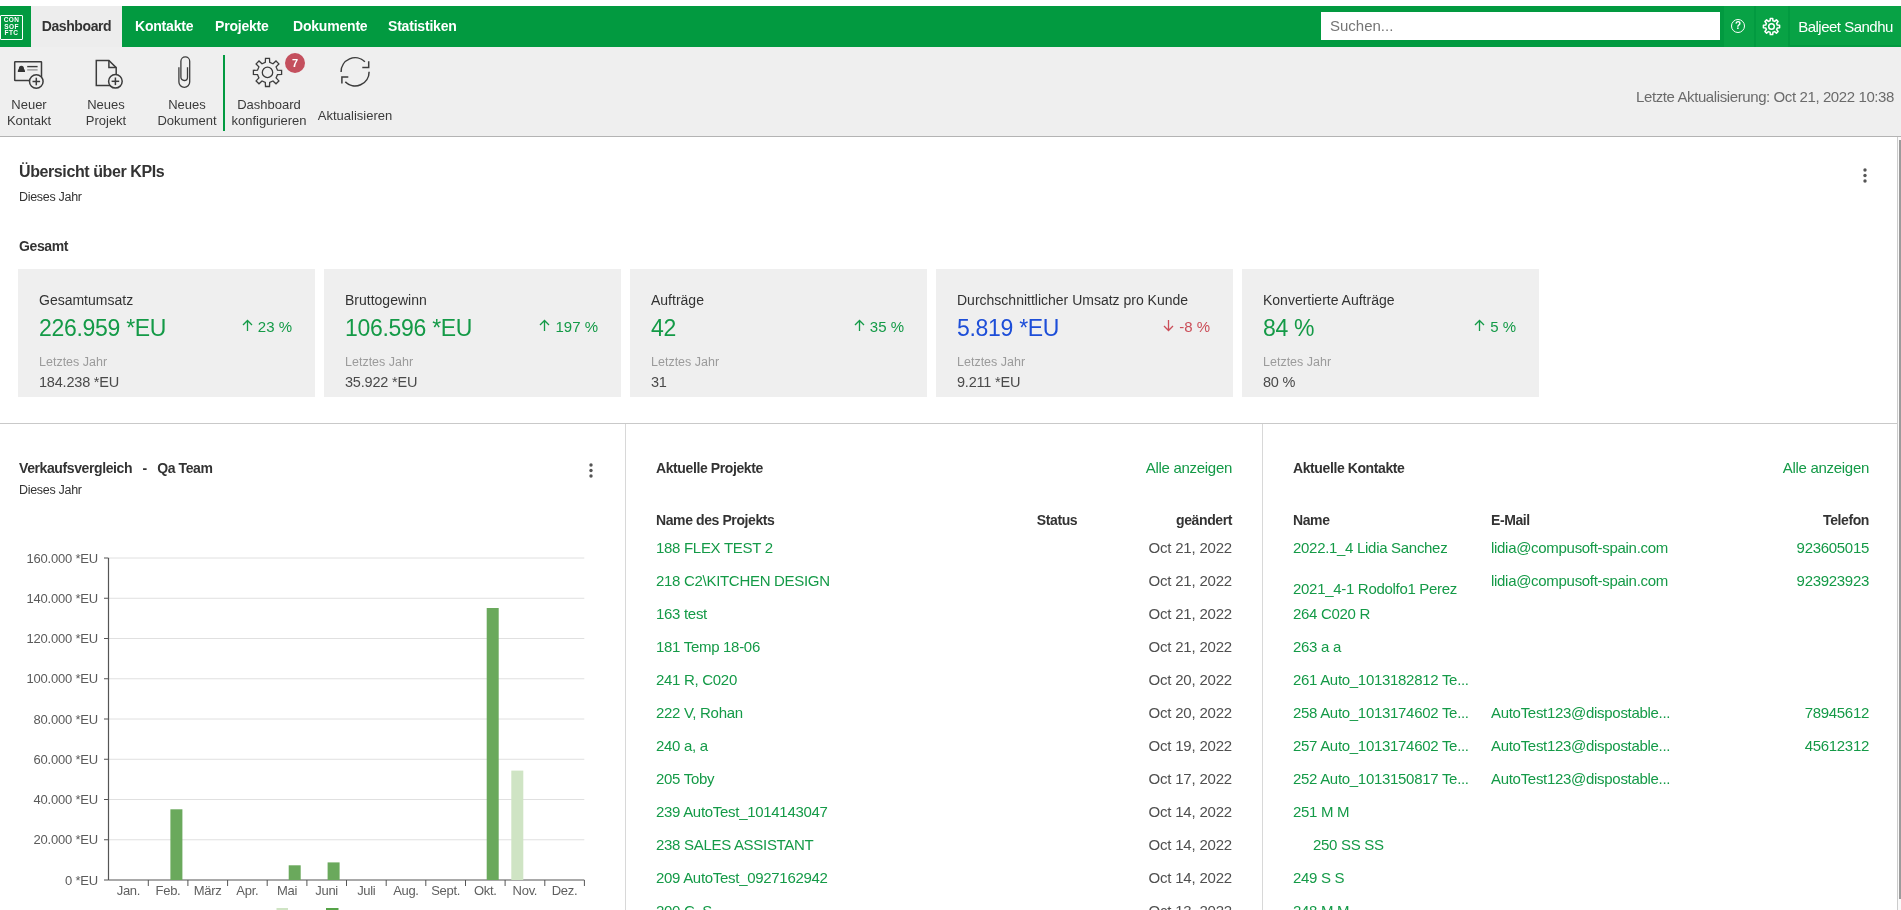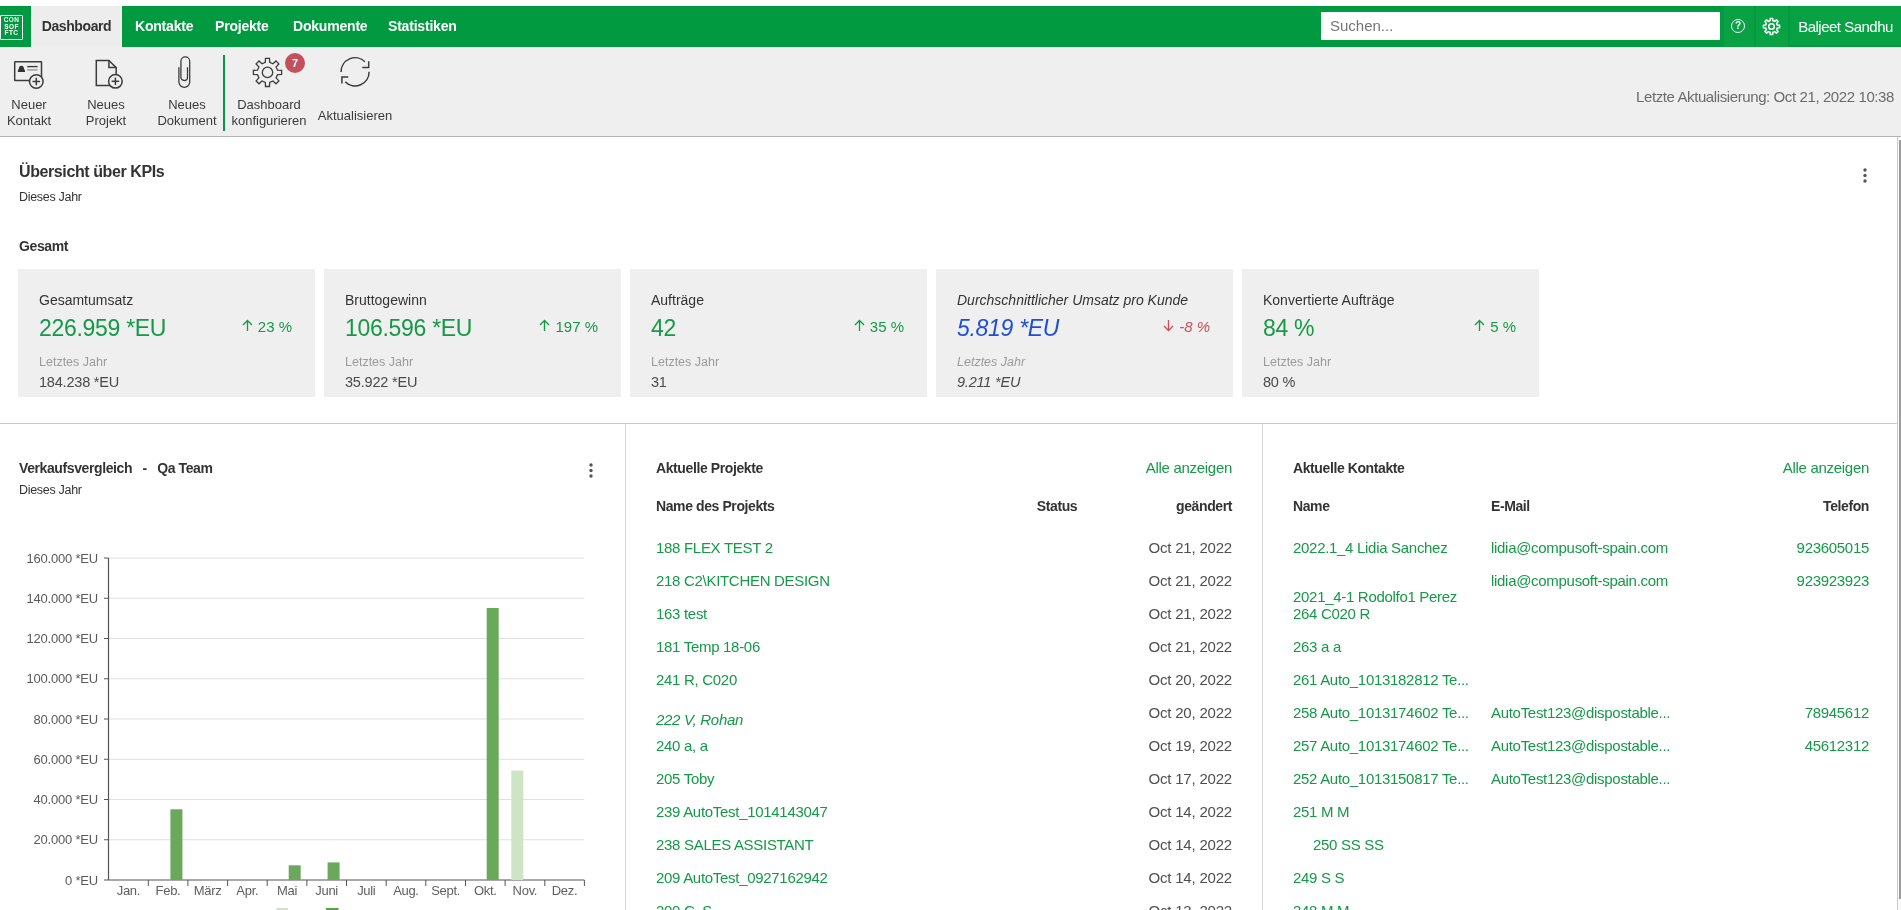--- a/index.html
+++ b/index.html
@@ -110,21 +110,21 @@
   </div>
   <div class="abs card" style="left:630px;">
     <div class="ct">Aufträge</div>
     <div class="cv green">42</div>
     <div class="cp green"><svg width="13" height="13" viewBox="0 0 13 13" fill="none" stroke="#149a47" stroke-width="1.3">
           <path d="M6.5 12 V1.5 M2 6 L6.5 1.5 L11 6"></path>
         </svg> 35 %</div>
     <div class="cl">Letztes Jahr</div>
     <div class="cb">31</div>
   </div>
-  <div class="abs card" style="left:936px;font-style:italic;">
+  <div class="abs card" style="left:936px;">
     <div class="ct">Durchschnittlicher Umsatz pro Kunde</div>
     <div class="cv" style="color:#1d4ed8;">5.819 *EU</div>
     <div class="cp" style="color:#cb4e59;"><svg width="13" height="13" viewBox="0 0 13 13" fill="none" stroke="#cb4e59" stroke-width="1.3">
           <path d="M6.5 1 V11.5 M2 7 L6.5 11.5 L11 7"></path>
         </svg> -8 %</div>
     <div class="cl">Letztes Jahr</div>
     <div class="cb">9.211 *EU</div>
   </div>
   <div class="abs card" style="left:1242px;">
     <div class="ct">Konvertierte Aufträge</div>
@@ -227,34 +227,34 @@
     <rect x="326" y="484" width="12.5" height="2" fill="#55a347"></rect>
   </svg>
 </div>
 
 <div class="abs" id="projcol" style="left:626px;top:424px;width:637px;height:486px;background:#fff;border-right:1px solid #d8d8d8;">
   <div class="abs" style="left:30px;top:36px;font-size:14px;font-weight:700;color:#333;letter-spacing:-0.4px;">Aktuelle Projekte</div>
   <div class="abs green" style="right:30px;top:35px;font-size:15px;letter-spacing:-0.3px;">Alle anzeigen</div>
   <div class="abs hdr" style="left:30px;">Name des Projekts</div>
   <div class="abs hdr" style="left:386px;width:90px;text-align:center;">Status</div>
   <div class="abs hdr" style="right:30px;">geändert</div>
-  <style>.hdr{top:74px;font-size:14px;font-weight:700;color:#333;letter-spacing:-0.4px;}
+  <style>.hdr{top:88px;font-size:14px;font-weight:700;color:#333;letter-spacing:-0.4px;}
   .prow{position:absolute;left:30px;font-size:15px;color:#149a47;letter-spacing:-0.3px;}
   .pdate{position:absolute;right:30px;font-size:15px;color:#4f4f4f;letter-spacing:-0.2px;}</style>
   <div class="prow" style="top:115px;">188 FLEX TEST 2</div>
     <div class="pdate" style="top:115px;">Oct 21, 2022</div>
   <div class="prow" style="top:148px;">218 C2\KITCHEN DESIGN</div>
     <div class="pdate" style="top:148px;">Oct 21, 2022</div>
   <div class="prow" style="top:181px;">163 test</div>
     <div class="pdate" style="top:181px;">Oct 21, 2022</div>
   <div class="prow" style="top:214px;">181 Temp 18-06</div>
     <div class="pdate" style="top:214px;">Oct 21, 2022</div>
   <div class="prow" style="top:247px;">241 R, C020</div>
     <div class="pdate" style="top:247px;">Oct 20, 2022</div>
-  <div class="prow" style="top:287px;font-style:italic;">222 V, Rohan</div>
+  <div class="prow" style="top:280px;">222 V, Rohan</div>
     <div class="pdate" style="top:280px;">Oct 20, 2022</div>
   <div class="prow" style="top:313px;">240 a, a</div>
     <div class="pdate" style="top:313px;">Oct 19, 2022</div>
   <div class="prow" style="top:346px;">205 Toby</div>
     <div class="pdate" style="top:346px;">Oct 17, 2022</div>
   <div class="prow" style="top:379px;">239 AutoTest_1014143047</div>
     <div class="pdate" style="top:379px;">Oct 14, 2022</div>
   <div class="prow" style="top:412px;">238 SALES ASSISTANT</div>
     <div class="pdate" style="top:412px;">Oct 14, 2022</div>
   <div class="prow" style="top:445px;">209 AutoTest_0927162942</div>
@@ -268,21 +268,21 @@
   <div class="abs green" style="right:28px;top:35px;font-size:15px;letter-spacing:-0.3px;">Alle anzeigen</div>
   <div class="abs hdr" style="left:30px;">Name</div>
   <div class="abs hdr" style="left:228px;">E-Mail</div>
   <div class="abs hdr" style="right:28px;">Telefon</div>
   <style>.kname{position:absolute;left:30px;font-size:15px;color:#149a47;letter-spacing:-0.3px;}
   .kmail{position:absolute;left:228px;font-size:15px;color:#149a47;letter-spacing:-0.3px;}
   .ktel{position:absolute;right:28px;font-size:15px;color:#149a47;letter-spacing:-0.3px;}</style>
   <div class="kname" style="top:115px;">2022.1_4 Lidia Sanchez</div>
     <div class="kmail" style="top:115px;">lidia@compusoft-spain.com</div>
     <div class="ktel" style="top:115px;">923605015</div>
-  <div class="kname" style="top:164px;">2021_4-1 Rodolfo1 Perez</div>
+  <div class="kname" style="top:156px;">2021_4-1 Rodolfo1 Perez</div>
     <div class="kmail" style="top:148px;">lidia@compusoft-spain.com</div>
     <div class="ktel" style="top:148px;">923923923</div>
   <div class="kname" style="top:181px;">264 C020 R</div>
   <div class="kname" style="top:214px;">263 a a</div>
   <div class="kname" style="top:247px;">261 Auto_1013182812 Te...</div>
   <div class="kname" style="top:280px;">258 Auto_1013174602 Te...</div>
     <div class="kmail" style="top:280px;">AutoTest123@dispostable...</div>
     <div class="ktel" style="top:280px;">78945612</div>
   <div class="kname" style="top:313px;">257 Auto_1013174602 Te...</div>
     <div class="kmail" style="top:313px;">AutoTest123@dispostable...</div>

